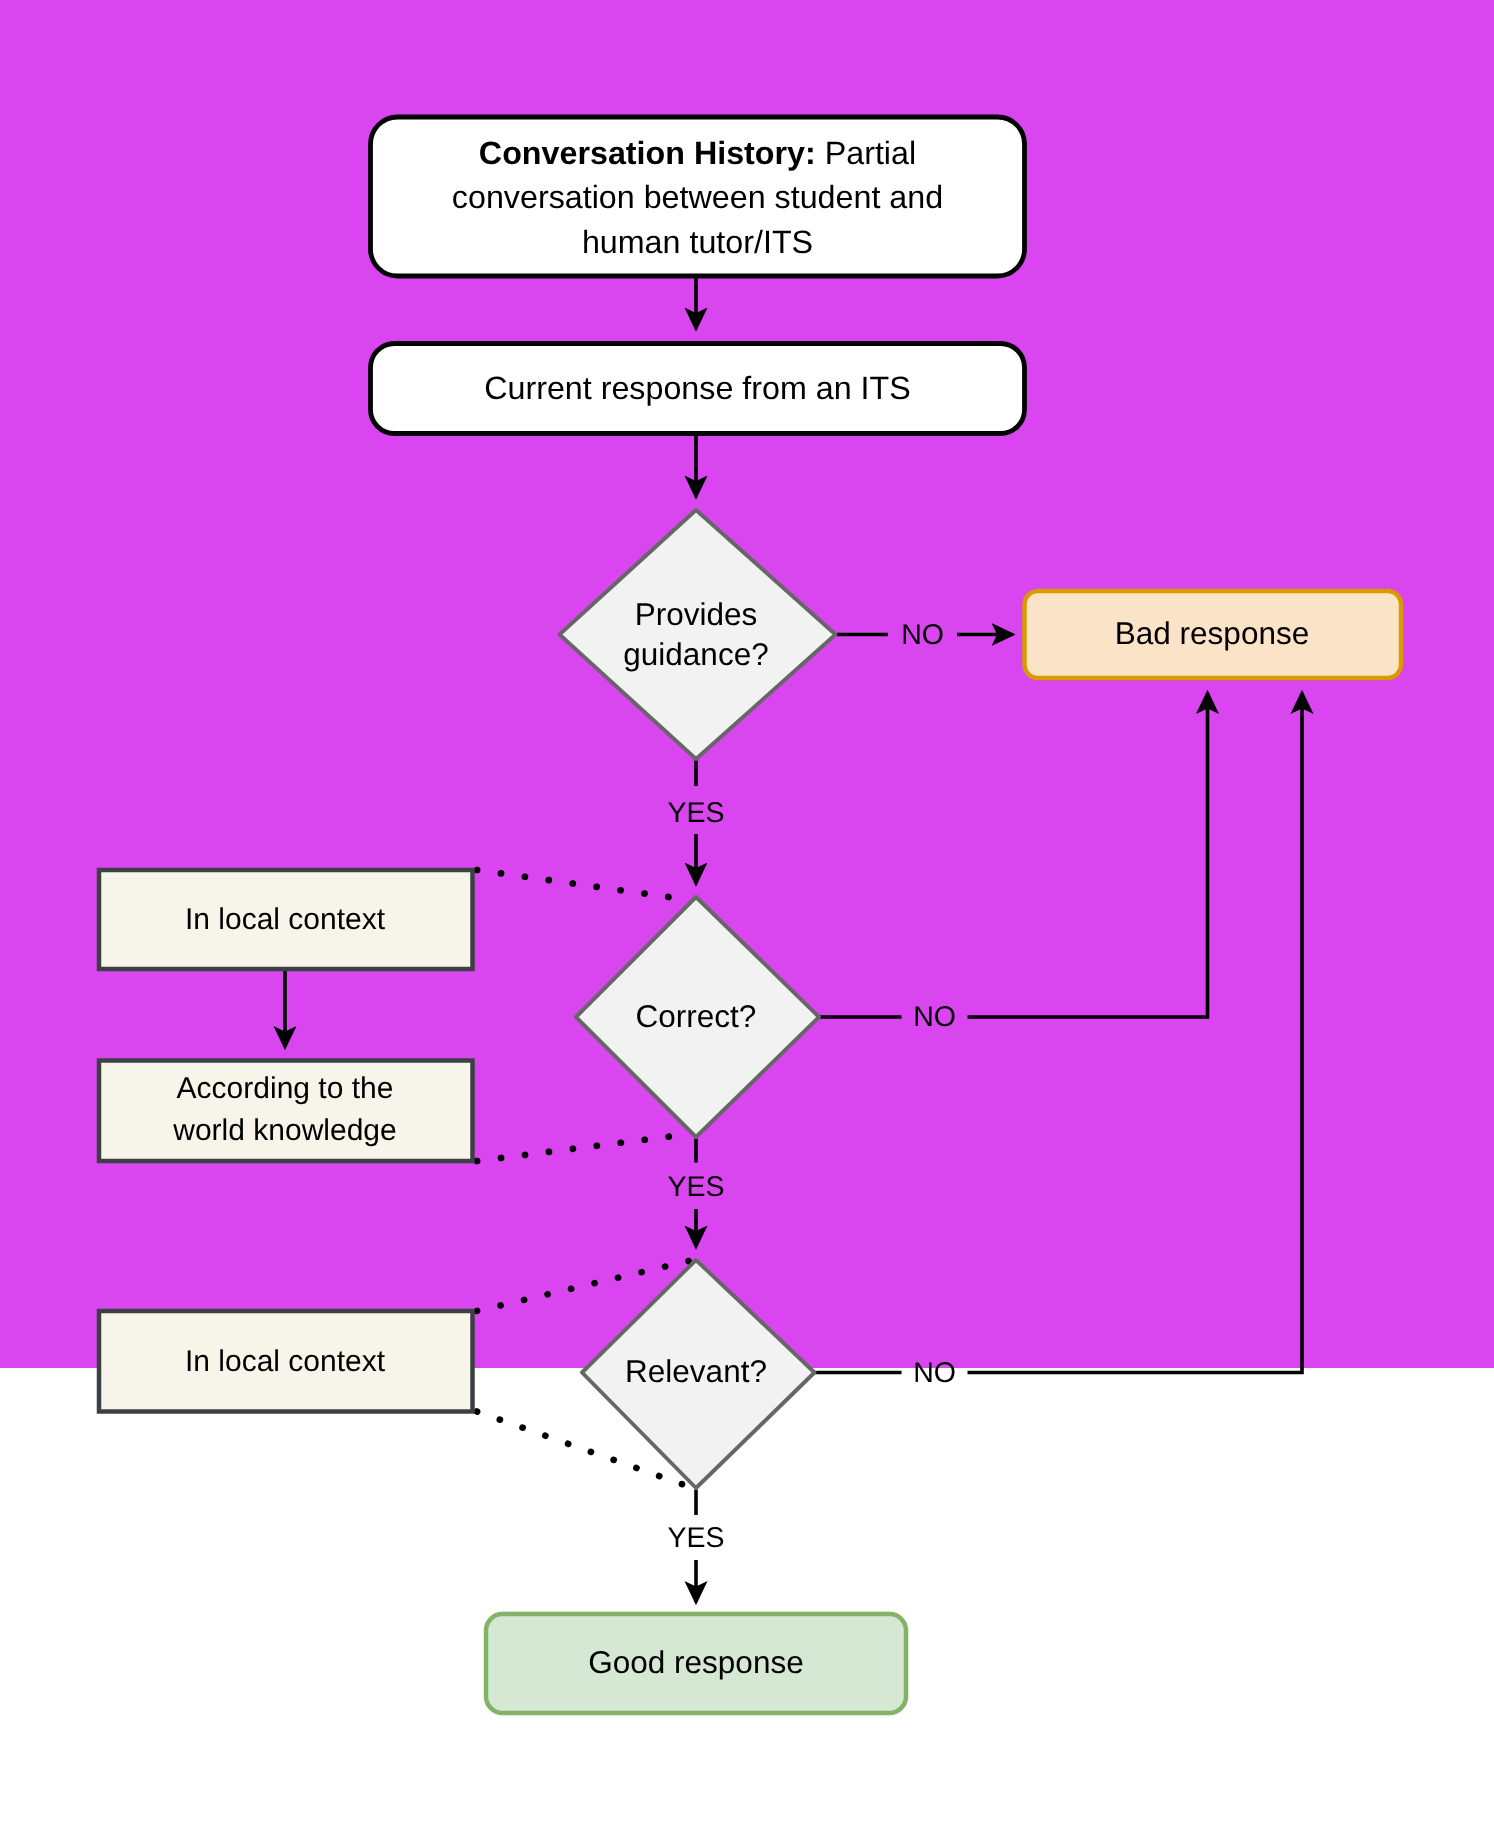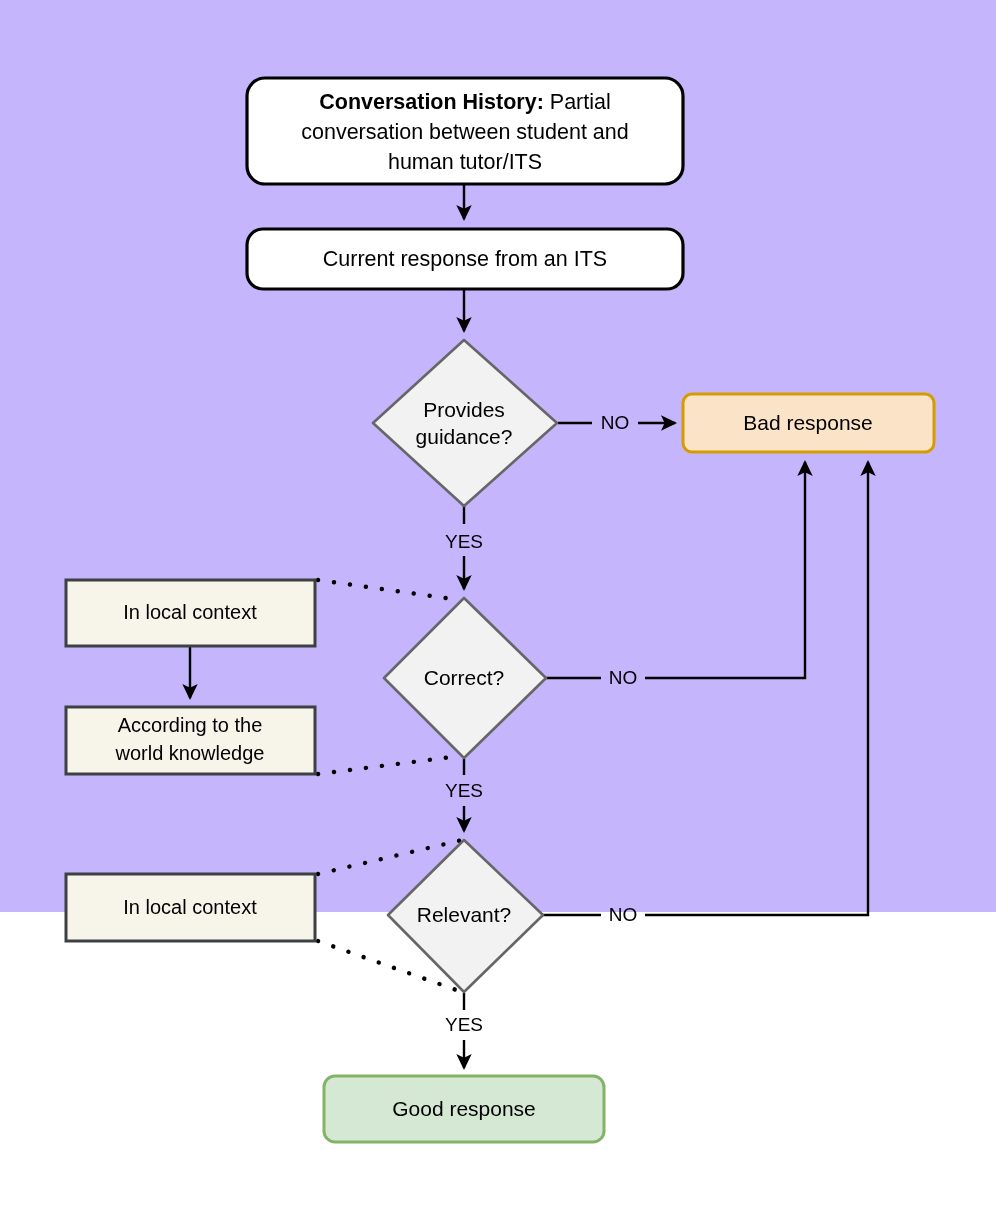--- a/index.html
+++ b/index.html
@@ -10,21 +10,21 @@
   body {
     width: 996px;
     height: 1224px;
     font-family: "Liberation Sans", sans-serif;
     overflow: hidden;
   }
   #flow-root {
     position: relative;
     width: 996px;
     height: 912px;
-    background: #c4b5fd;
+    background: #d946ef;
     text-align: center;
   }
   svg.flow-canvas {
     position: absolute;
     left: 0;
     top: 0;
     width: 996px;
     height: 1224px;
   }
   .node-text {

